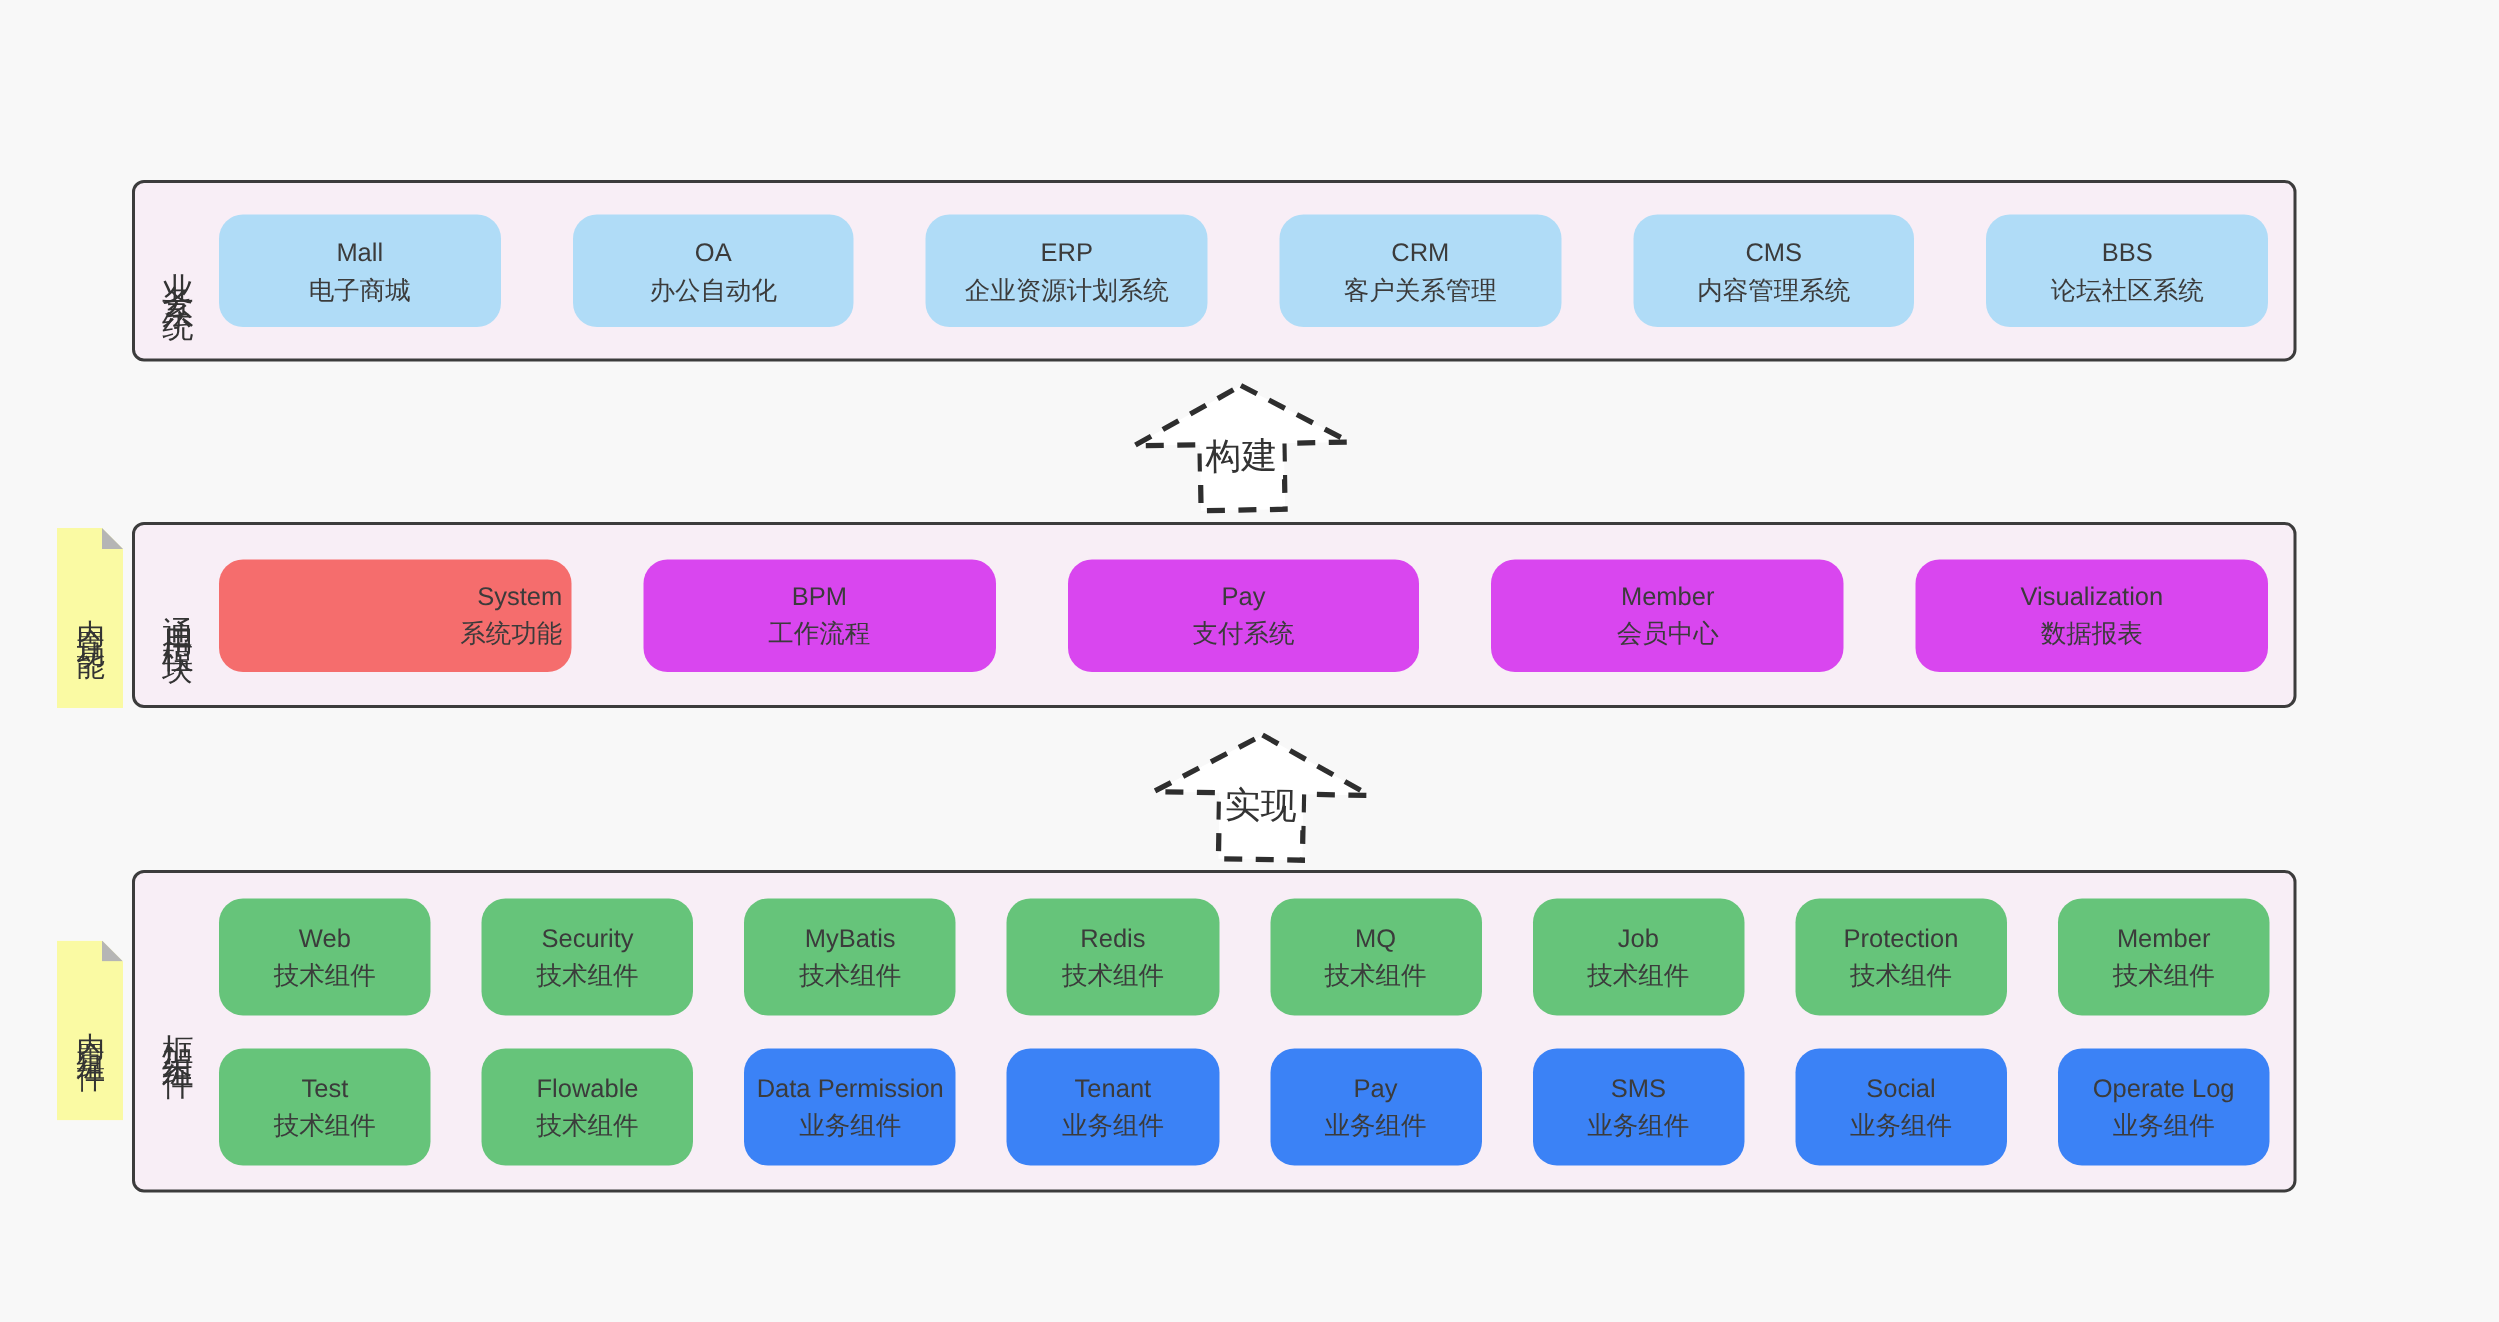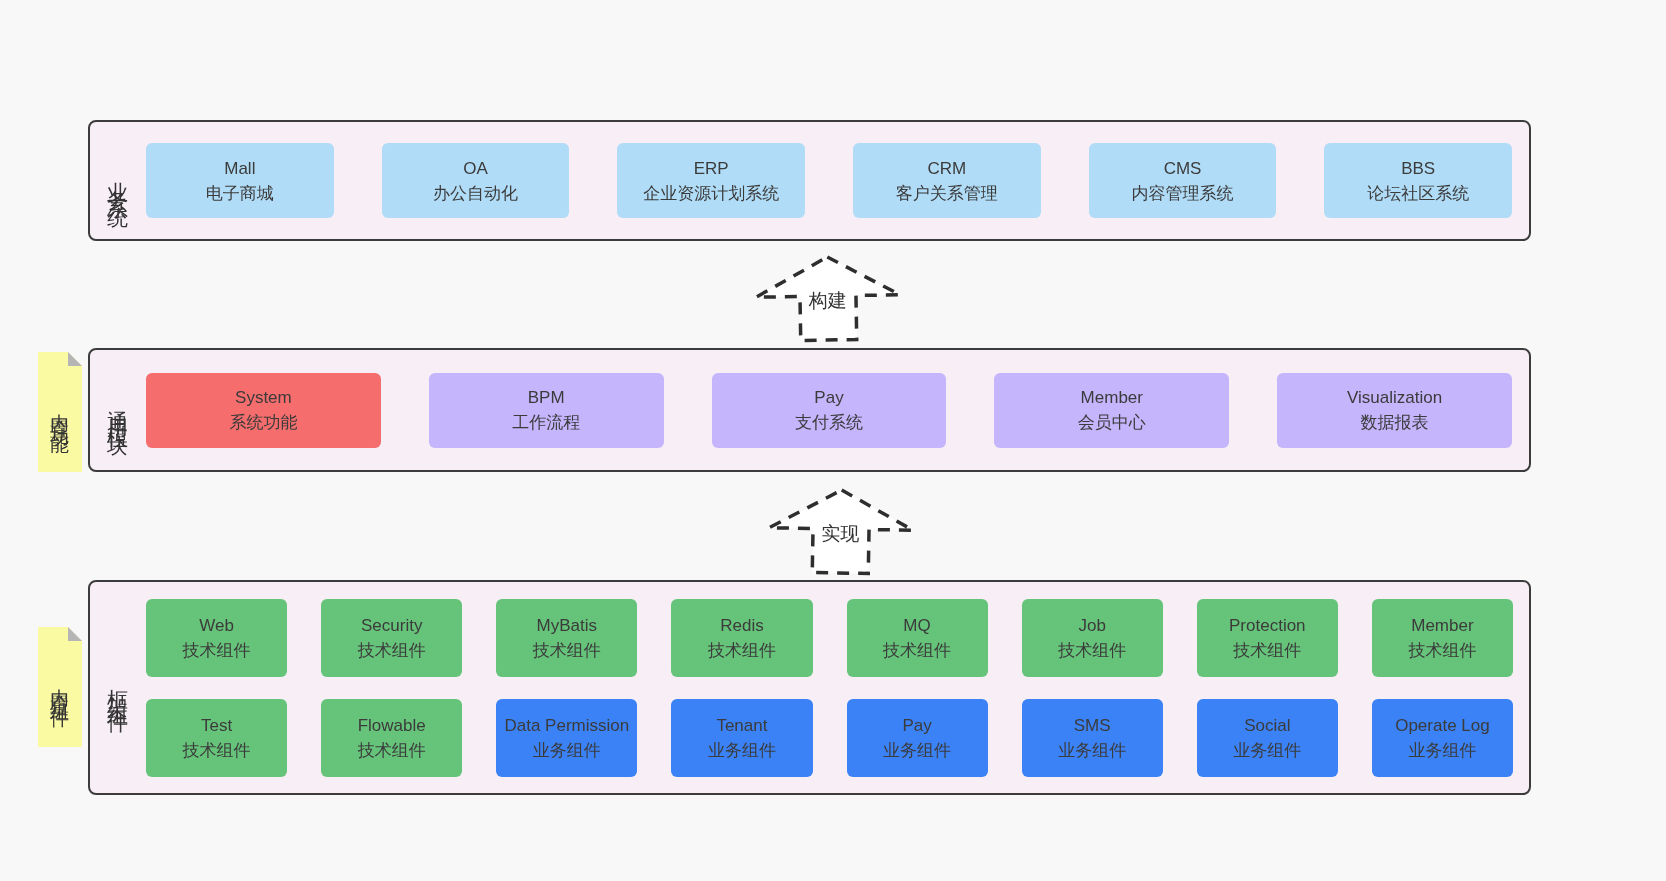--- a/index.html
+++ b/index.html
@@ -25,40 +25,40 @@
   .band-boxes{
     flex:1;display:flex;align-items:center;gap:48px;padding-right:17px;
   }
   .band-grid{
     flex:1;display:flex;flex-direction:column;justify-content:center;gap:22px;padding-right:16px;
   }
   .grid-row{display:flex;gap:34px;}
 
   
   .box{
-    flex:1;height:75px;border-radius:6px;
+    flex:1;height:75px;border-radius:16px;
     display:flex;flex-direction:column;align-items:center;justify-content:center;
     text-align:center;font-size:17px;line-height:25px;color:#3b3b3b;
     padding:2px 6px;box-sizing:border-box;
   }
   .grid-row .box{height:78px;}
   .box.blue{background:#b0dcf7;}
-  .box.red{background:#f56d6d;}
-  .box.pink{background:#c4b5fd;}
+  .box.red{background:#f56d6d;align-items:flex-end;}
+  .box.pink{background:#d946ef;}
   .box.green{background:#66c47a;}
   .box.green-light{background:#3b82f6;align-items:center;}
 
   
   .arrow{position:absolute;width:155px;height:92px;}
   .arrow-1{left:750px;top:252px;transform:rotate(-1deg);}
   .arrow-2{left:763px;top:485px;transform:rotate(1deg);}
   .arrow svg{position:absolute;left:0;top:0;}
   .arrow-label{
     position:absolute;left:50%;top:36px;transform:translateX(-50%);
-    background:#ffffff;padding:0 3px;font-size:19px;color:#333;white-space:nowrap;
+    background:#ffffff;padding:0 3px;font-size:24px;color:#333;white-space:nowrap;
   }
 
   
   .note{
     position:absolute;left:38px;width:44px;background:#fafaa3;
     display:flex;align-items:center;justify-content:center;
     writing-mode:vertical-rl;text-orientation:upright;
     font-size:19px;letter-spacing:7px;color:#333;line-height:1;
     clip-path:polygon(0 0,calc(100% - 14px) 0,100% 14px,100% 100%,0 100%);
   }

